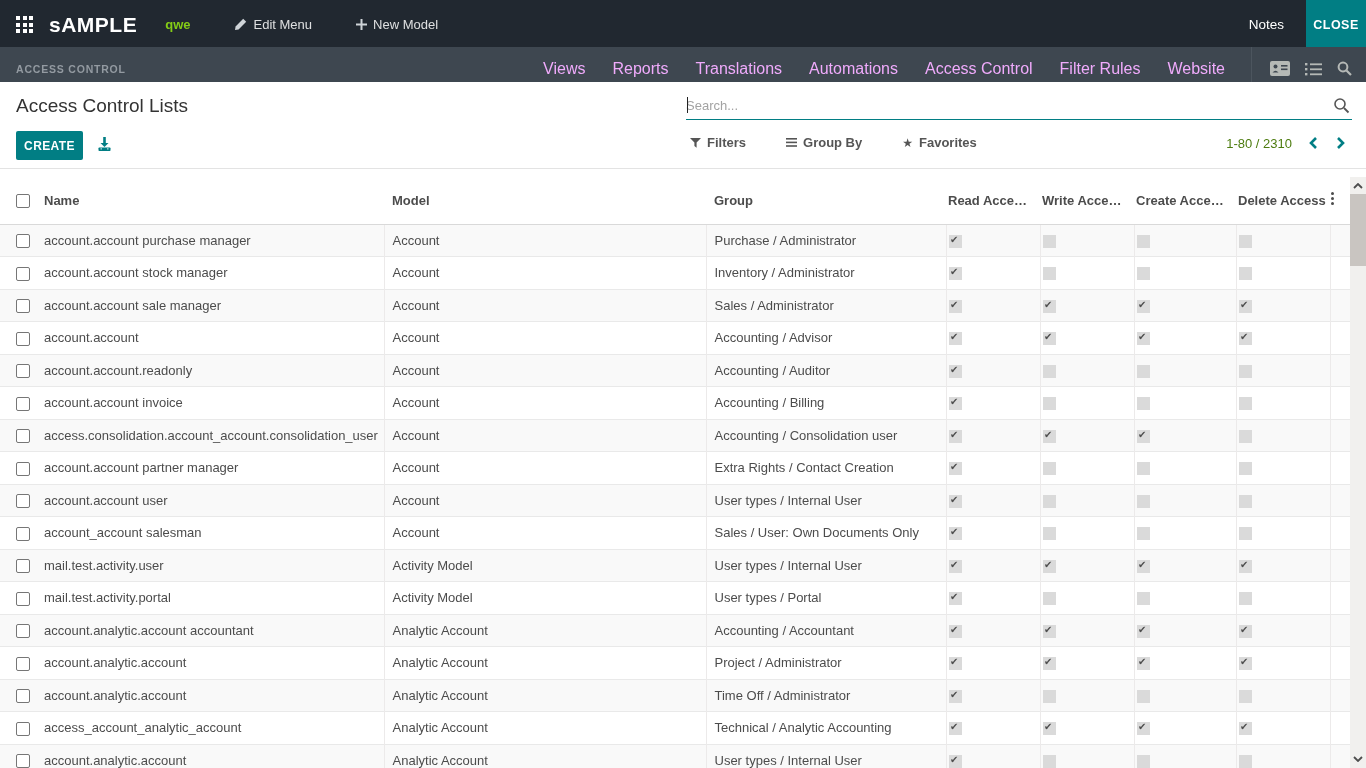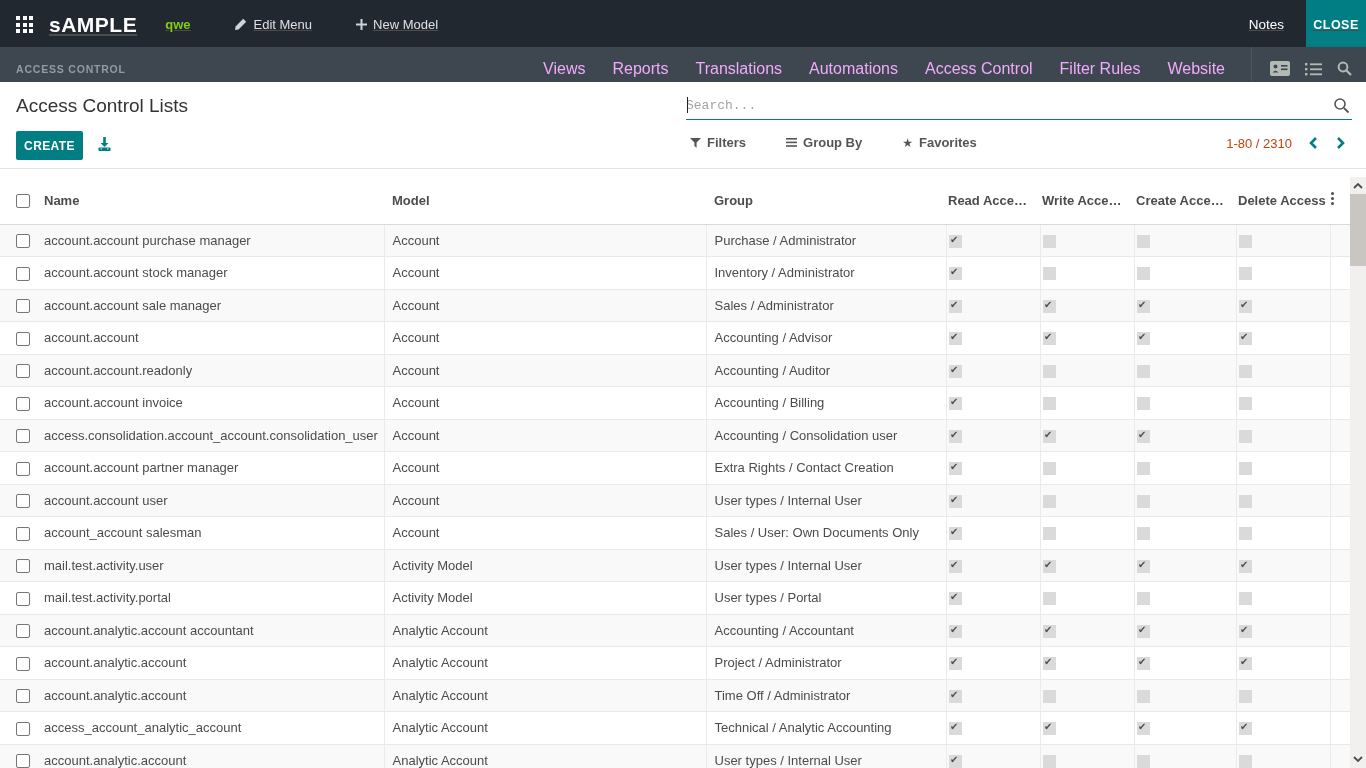--- a/index.html
+++ b/index.html
@@ -1,21 +1,21 @@
 <!DOCTYPE html>
 <html><head>
 <meta charset="utf-8">
 <style>
   * { margin:0; padding:0; box-sizing:border-box; }
   html,body { width:1366px; height:768px; overflow:hidden; background:#fff;
               font-family:"Liberation Sans","DejaVu Sans",sans-serif; color:#4c4c4c; }
 
   
   .navbar { position:absolute; top:0; left:0; width:1366px; height:49px;
-            background:#212830; display:flex; align-items:center;text-decoration:underline; }
+            background:#212830; display:flex; align-items:center; }
   .apps-grid { width:17px; height:17px; margin-left:16px; display:grid;
                grid-template-columns:repeat(3,4px); grid-template-rows:repeat(3,4px);
                gap:2.5px; cursor:pointer; }
   .apps-grid span { background:#fff; }
   .brand { color:#fff; font-size:21px; font-weight:bold; letter-spacing:.5px; margin-left:16px; }
   .nav-item { color:rgba(255,255,255,.85); font-size:13px; margin-left:44px; cursor:pointer;
               display:flex; align-items:center; gap:6px; }
   .nav-item.bold { font-weight:bold; color:#84cc16; margin-left:28px; }
   .nav-right { margin-left:auto; display:flex; align-items:center; height:100%; }
   .notes { color:#fff; font-size:13.5px; margin-right:22px; cursor:pointer; }
@@ -33,35 +33,35 @@
   .subnav-sep { width:1px; height:43px; background:#4c555e; margin:0 18px 0 26px; }
   .subnav-icons { display:flex; align-items:center; gap:15px; margin-right:14px; }
   .subnav-icons .sicon { cursor:pointer; display:flex; }
 
   
   .control { position:absolute; top:82px; left:0; width:1366px; height:87px; background:#fff; }
   .page-title { position:absolute; left:16px; top:13px; font-size:19px; color:#333; }
   .search-wrap { position:absolute; left:686px; top:10px; width:666px; height:28px;
                  border-bottom:1px solid #017e84; }
   .search-wrap input { width:calc(100% - 26px); height:26px; border:none; outline:none;
-                 font-size:13px; color:#4c4c4c; font-family:Liberation Mono, monospace; }
+                 font-size:13px; color:#4c4c4c; font-family:Liberation Sans, sans-serif; }
   .search-wrap input::placeholder { color:#a3a3a3; }
   .search-caret { position:absolute; left:1px; top:5px; width:1px; height:16px; background:#222; }
   .search-glass { position:absolute; right:2px; top:5px; }
   .create-btn { position:absolute; left:16px; top:49px; width:67px; height:29px;
                 background:#017e84; color:#fff; border:none; border-radius:2px;
                 font-size:12px; font-weight:bold; letter-spacing:.4px; cursor:pointer;
                 font-family:inherit; }
   .export-icon { position:absolute; left:97px; top:55px; cursor:pointer; display:flex; }
   .filter-bar { position:absolute; left:690px; top:53px; display:flex; gap:40px; align-items:flex-end; }
   .filter-item { font-size:13px; font-weight:bold; color:#555; display:flex;
                  align-items:center; gap:6px; cursor:pointer; }
   .star-glyph { font-size:12px; color:#555; font-family:"DejaVu Sans",sans-serif; }
   .pager { position:absolute; right:18px; top:52px; display:flex; align-items:center; gap:14px; }
-  .pager-text { font-size:13px; color:#c2410c; }
+  .pager-text { font-size:13px; color:#4d7c0f; }
   .pager-btn { cursor:pointer; display:flex; padding:2px; }
   .cp-divider { position:absolute; bottom:0; left:0; width:1366px; height:1px; background:#e3e3e3; }
 
   
   .table-area { position:absolute; top:177px; left:0; width:1350px; height:591px; overflow:hidden; }
   table { border-collapse:collapse; table-layout:fixed; width:1350px; }
   col.c-cb{width:44px;} col.c-name{width:340px;} col.c-model{width:322px;}
   col.c-group{width:240px;} col.c-r{width:94px;} col.c-w{width:94px;}
   col.c-c{width:102px;} col.c-d{width:94px;} col.c-opt{width:20px;}
   thead th { height:47px; text-align:left; font-size:13px; font-weight:bold; color:#4c4c4c;

